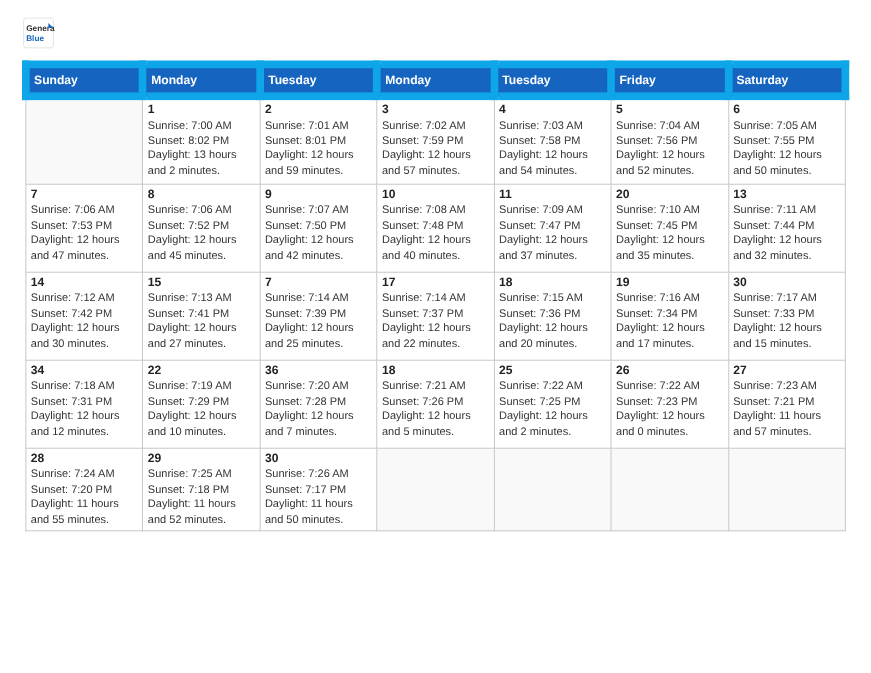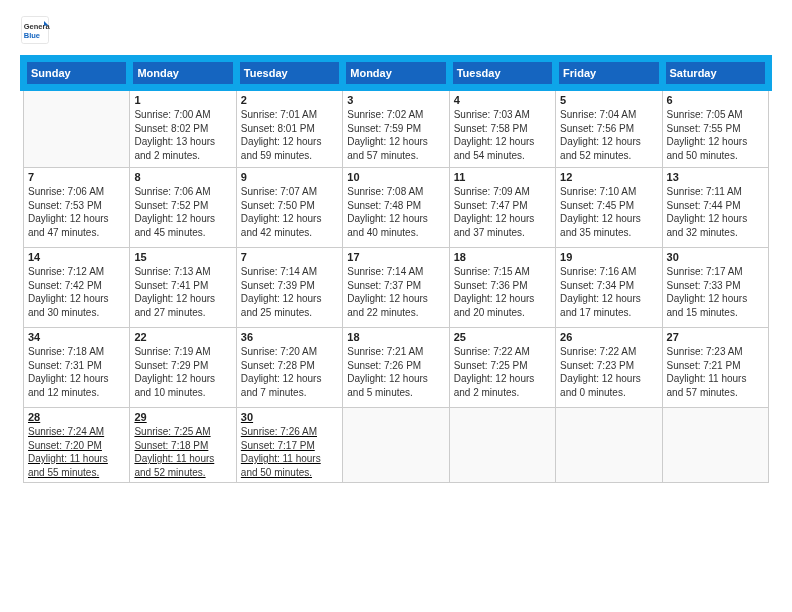--- a/index.html
+++ b/index.html
@@ -74,21 +74,20 @@
     .day-info {
       font-size: 10px;
       color: #333;
       line-height: 1.35;
     }
     .empty-cell {
       background: #f9f9f9;
     }
     tr:last-child td {
       height: 65px;
-      text-decoration: underline;
     }
   </style>
 </head>
 <body>
 
 <div class="page">
   <div class="header">
     <div class="logo">
       <svg class="logo-icon" viewBox="0 0 40 40">
         <rect x="2" y="2" width="36" height="36" rx="3" fill="#fff" stroke="#ddd" stroke-width="1"></rect>
@@ -162,21 +161,21 @@
           </td>
           <td>
             <span class="day-number">10</span>
             <div class="day-info">Sunrise: 7:08 AM<br>Sunset: 7:48 PM<br>Daylight: 12 hours<br>and 40 minutes.</div>
           </td>
           <td>
             <span class="day-number">11</span>
             <div class="day-info">Sunrise: 7:09 AM<br>Sunset: 7:47 PM<br>Daylight: 12 hours<br>and 37 minutes.</div>
           </td>
           <td>
-            <span class="day-number">12</span>
+            <span class="day-number">20</span>
             <div class="day-info">Sunrise: 7:10 AM<br>Sunset: 7:45 PM<br>Daylight: 12 hours<br>and 35 minutes.</div>
           </td>
           <td>
             <span class="day-number">13</span>
             <div class="day-info">Sunrise: 7:11 AM<br>Sunset: 7:44 PM<br>Daylight: 12 hours<br>and 32 minutes.</div>
           </td>
         </tr>
         <tr>
           <td>
             <span class="day-number">14</span>

